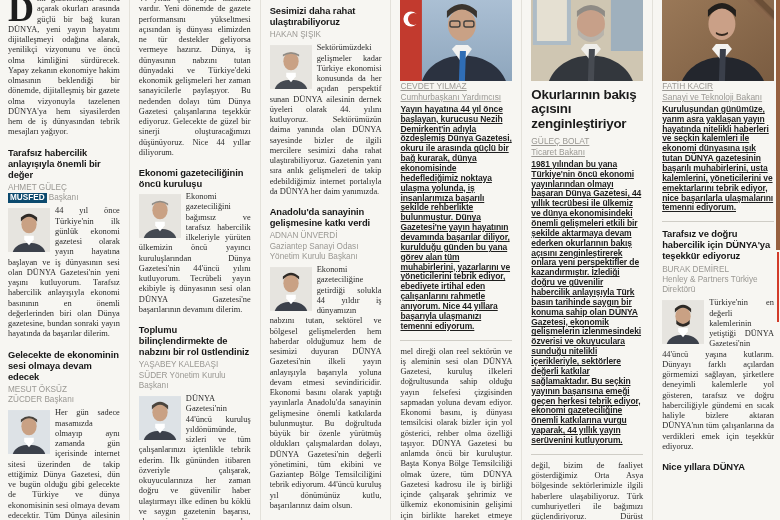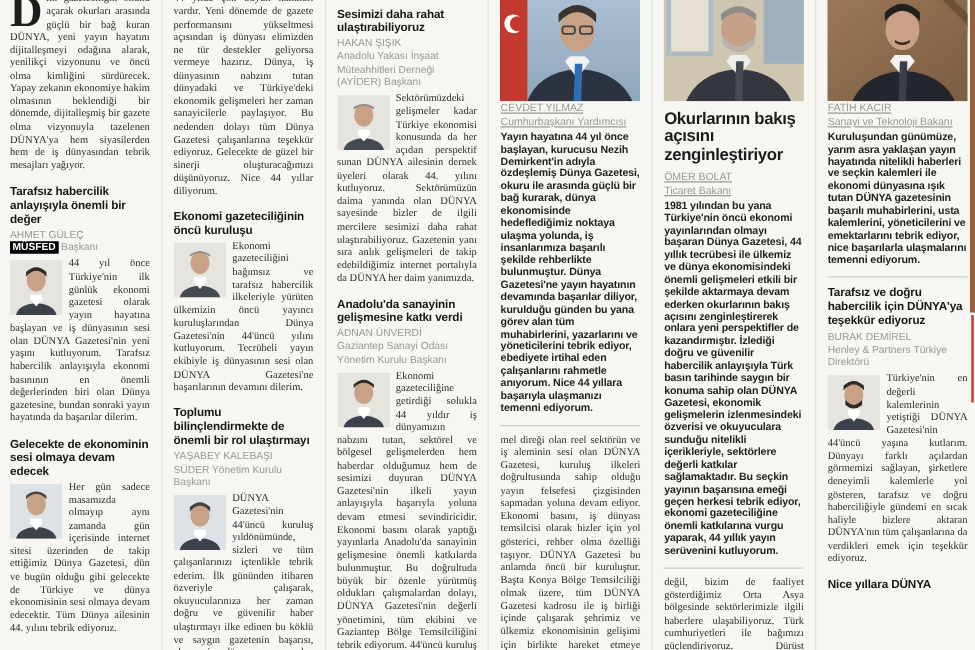--- a/index.html
+++ b/index.html
@@ -11,34 +11,34 @@
 
   
   .dropcap{float:left;font:700 36px/27px "Liberation Serif",serif;color:#1d1d1d;padding:2px 3px 0 0;}
   p.body{margin:3px 0 0;font-size:8.4px;line-height:1.22;text-align:justify;
          overflow-wrap:break-word;}
   .cont{margin-top:2px;}
 
   
   .sec-title{margin:9px 0 3px;font:700 9.4px/1.18 "Liberation Sans","DejaVu Sans",sans-serif;color:#171717;letter-spacing:-0.1px;}
   .by{font:400 8.2px/1.25 "Liberation Sans","DejaVu Sans",sans-serif;color:#9a9893;}
-  .badge{display:inline-block;background:#000000;color:#fff;font-weight:700;padding:0 2px;}
+  .badge{display:inline-block;background:#0c4a6e;color:#fff;font-weight:700;padding:0 2px;}
   .hs{float:left;width:42px;height:44px;margin:2px 5px 2px 0;}
   .hs-bg{fill:#e6e4df;} .hs-suit{fill:#3c414b;} .hs-face{fill:#c9a184;}
   .hs-hair{fill:#2e2a26;} .hs-shirt{fill:#ffffff;}
   .v2 .hs-bg{fill:#dde2e6;} .v2 .hs-hair{fill:#4a443d;}
   .v4 .hs-hair{fill:#8f8b85;} .v4 .hs-suit{fill:#454a52;}
 
   
   .mphoto{display:block;width:100%;height:90px;}
   .mhead{margin:7px 0 5px;font:800 13.4px/1.07 "Liberation Sans","DejaVu Sans",sans-serif;color:#e02d1d;letter-spacing:-0.25px;}
   .mhead.black{color:#1b1b1b;}
   .mby{font:400 8.4px/1.3 "Liberation Sans","DejaVu Sans",sans-serif;color:#9a9893;margin-bottom:2px;text-decoration:underline;}
   .mlead{margin:2px 0 0;font:700 8.5px/1.16 "Liberation Sans","DejaVu Sans",sans-serif;color:#1f1f1f;
-         letter-spacing:-0.1px;overflow-wrap:break-word;}
+         letter-spacing:-0.1px;overflow-wrap:break-word;text-decoration:underline;}
   .rule{border:0;border-top:1px solid #cfcdc6;margin:8px 0 6px;}
 
   
   .edge-a{position:absolute;right:0;top:0;width:4px;height:250px;background:#96603f;}
   .edge-b{position:absolute;right:1px;top:252px;width:2px;height:70px;background:#d23b2a;}
 </style>
 </head>
 <body>
 
 <div class="page">
@@ -60,20 +60,24 @@
               <path class="hs-shirt" d="M17,33 L22,39 L27,33 L27,29 L17,29 Z"></path>
               <ellipse class="hs-face" cx="22" cy="17" rx="8" ry="9.5"></ellipse>
               <path class="hs-hair" d="M13.5,14 Q22,4 30.5,14 L30.5,10 Q22,2 13.5,10 Z"></path>
             </svg>
           <span>44 yıl önce Türkiye'nin ilk günlük ekonomi gazetesi olarak yayın hayatına başlayan ve iş dünyasının sesi olan DÜNYA Gazetesi'nin yeni yaşını kutluyorum. Tarafsız habercilik anlayışıyla ekonomi basınının en önemli değerlerinden biri olan Dünya gazetesine, bundan sonraki yayın hayatında da başarılar dilerim.</span>
         </p>
       </div>
 
       <div class="sec">
         <h3 class="sec-title">Gelecekte de ekonominin sesi olmaya devam edecek</h3>
+        <div class="by">
+          <div>MESUT ÖKSÜZ</div>
+          <div>ZÜCDER Başkanı</div>
+        </div>
         <p class="body">
           <svg class="hs v2" viewBox="0 0 44 46">
               <rect class="hs-bg" width="44" height="46"></rect>
               <path class="hs-suit" d="M5,46 C8,33 36,33 39,46 Z"></path>
               <path class="hs-shirt" d="M17,33 L22,39 L27,33 L27,29 L17,29 Z"></path>
               <ellipse class="hs-face" cx="22" cy="17" rx="8" ry="9.5"></ellipse>
               <path class="hs-hair" d="M13.5,13 Q22,4 30.5,13 L30.5,10 Q22,3 13.5,10 Z"></path>
             </svg>
           <span>Her gün sadece masamızda olmayıp aynı zamanda gün içerisinde internet sitesi üzerinden de takip ettiğimiz Dünya Gazetesi, dün ve bugün olduğu gibi gelecekte de Türkiye ve dünya ekonomisinin sesi olmaya devam edecektir. Tüm Dünya ailesinin 44. yılını tebrik ediyoruz.</span>
         </p>
@@ -92,21 +96,21 @@
               <path class="hs-suit" d="M5,46 C8,33 36,33 39,46 Z"></path>
               <path class="hs-shirt" d="M17,33 L22,39 L27,33 L27,29 L17,29 Z"></path>
               <ellipse class="hs-face" cx="22" cy="17" rx="8" ry="9.5"></ellipse>
               <path class="hs-hair" d="M13.5,12 Q22,5 30.5,12 L30.5,10 Q22,4 13.5,10 Z"></path>
             </svg>
           <span>Ekonomi gazeteciliğini bağımsız ve tarafsız habercilik ilkeleriyle yürüten ülkemizin öncü yayıncı kuruluşlarından Dünya Gazetesi'nin 44'üncü yılını kutluyorum. Tecrübeli yayın ekibiyle iş dünyasının sesi olan DÜNYA Gazetesi'ne başarılarının devamını dilerim.</span>
         </p>
       </div>
 
       <div class="sec">
-        <h3 class="sec-title">Toplumu bilinçlendirmekte de önemli bir rol ulaştırmayı</h3>
+        <h3 class="sec-title">Toplumu bilinçlendirmekte de nabzını bir rol üstlendiniz</h3>
         <div class="by">
           <div>YAŞABEY KALEBAŞI</div>
           <div>SÜDER Yönetim Kurulu Başkanı</div>
         </div>
         <p class="body">
           <svg class="hs v2" viewBox="0 0 44 46">
               <rect class="hs-bg" width="44" height="46"></rect>
               <path class="hs-suit" d="M5,46 C8,33 36,33 39,46 Z"></path>
               <path class="hs-shirt" d="M17,33 L22,39 L27,33 L27,29 L17,29 Z"></path>
               <ellipse class="hs-face" cx="22" cy="17" rx="8" ry="9.5"></ellipse>
@@ -115,21 +119,20 @@
           <span>DÜNYA Gazetesi'nin 44'üncü kuruluş yıldönümünde, sizleri ve tüm çalışanlarınızı içtenlikle tebrik ederim. İlk gününden itibaren özveriyle çalışarak, okuyucularınıza her zaman doğru ve güvenilir haber ulaştırmayı ilke edinen bu köklü ve saygın gazetenin başarısı, ekonomi dünyasının medya sektöründeki önemli bir direği haline gelmiştir. Gazetenizde sadece bilgiyi aktarmakla kalmayıp aynı zamanda toplumu bilinçlendirmekte ve yönlendirmekte de önemli bir rol üstlendi-</span>
         </p>
       </div>
     </div>
 
     <div class="col">
       <div class="sec">
         <h3 class="sec-title" style="margin-top:14px">Sesimizi daha rahat ulaştırabiliyoruz</h3>
         <div class="by">
           <div>HAKAN ŞIŞIK</div>
-          <div>Anadolu Yakası İnşaat Müteahhitleri Derneği (AYİDER) Başkanı</div>
         </div>
         <p class="body">
           <svg class="hs v4" viewBox="0 0 44 46">
               <rect class="hs-bg" width="44" height="46"></rect>
               <path class="hs-suit" d="M5,46 C8,33 36,33 39,46 Z"></path>
               <path class="hs-shirt" d="M17,33 L22,39 L27,33 L27,29 L17,29 Z"></path>
               <ellipse class="hs-face" cx="22" cy="17" rx="8" ry="9.5"></ellipse>
               <path class="hs-hair" d="M13.5,12 Q22,6 30.5,12 L30.5,10 Q22,5 13.5,10 Z"></path>
             </svg>
           <span>Sektörümüzdeki gelişmeler kadar Türkiye ekonomisi konusunda da her açıdan perspektif sunan DÜNYA ailesinin dernek üyeleri olarak 44. yılını kutluyoruz. Sektörümüzün daima yanında olan DÜNYA sayesinde bizler de ilgili mercilere sesimizi daha rahat ulaştırabiliyoruz. Gazetenin yanı sıra anlık gelişmeleri de takip edebildiğimiz internet portalıyla da DÜNYA her daim yanımızda.</span>
@@ -193,21 +196,21 @@
         <rect x="84" y="0" width="36" height="60" fill="#9fb0bd"></rect>
         <path d="M22,90 C36,56 92,56 106,90 Z" fill="#33373d"></path>
         <path d="M54,58 L64,70 L74,58 L70,53 L58,53 Z" fill="#efeeea"></path>
         <path d="M62,58 L68,58 L67,90 L61,90 Z" fill="#474b52"></path>
         <ellipse cx="64" cy="33" rx="14" ry="16" fill="#c7a089"></ellipse>
         <path d="M51,38 Q64,54 77,38 L77,44 Q64,58 51,44 Z" fill="#b8b3ab"></path>
         <path d="M50,26 Q64,12 78,26 L78,20 Q64,8 50,20 Z" fill="#8f8b85"></path>
       </svg>
       <h2 class="mhead black">Okurlarının bakış açısını zenginleştiriyor</h2>
       <div class="mby">
-        <div>ÖMER BOLAT</div>
+        <div>GÜLEÇ BOLAT</div>
         <div>Ticaret Bakanı</div>
       </div>
       <p class="mlead">1981 yılından bu yana Türkiye'nin öncü ekonomi yayınlarından olmayı başaran Dünya Gazetesi, 44 yıllık tecrübesi ile ülkemiz ve dünya ekonomisindeki önemli gelişmeleri etkili bir şekilde aktarmaya devam ederken okurlarının bakış açısını zenginleştirerek onlara yeni perspektifler de kazandırmıştır. İzlediği doğru ve güvenilir habercilik anlayışıyla Türk basın tarihinde saygın bir konuma sahip olan DÜNYA Gazetesi, ekonomik gelişmelerin izlenmesindeki özverisi ve okuyuculara sunduğu nitelikli içerikleriyle, sektörlere değerli katkılar sağlamaktadır. Bu seçkin yayının başarısına emeği geçen herkesi tebrik ediyor, ekonomi gazeteciliğine önemli katkılarına vurgu yaparak, 44 yıllık yayın serüvenini kutluyorum.</p>
       <hr class="rule">
       <p class="body">değil, bizim de faaliyet gösterdiğimiz Orta Asya bölgesinde sektörlerimizle ilgili haberlere ulaşabiliyoruz. Türk cumhuriyetleri ile bağımızı güçlendiriyoruz. Dürüst kalemleriyle bizlere yol gösteren, büyümemiz için fikirler sunan, sorunlarımızla ilgilenen, çözüm önerileri sağlayan Dünya Gazetesi'ne katkıla-</p>
     </div>
 
     <div class="col">
       <svg class="mphoto" viewBox="0 0 120 90" preserveAspectRatio="xMidYMid slice">
         <defs>

